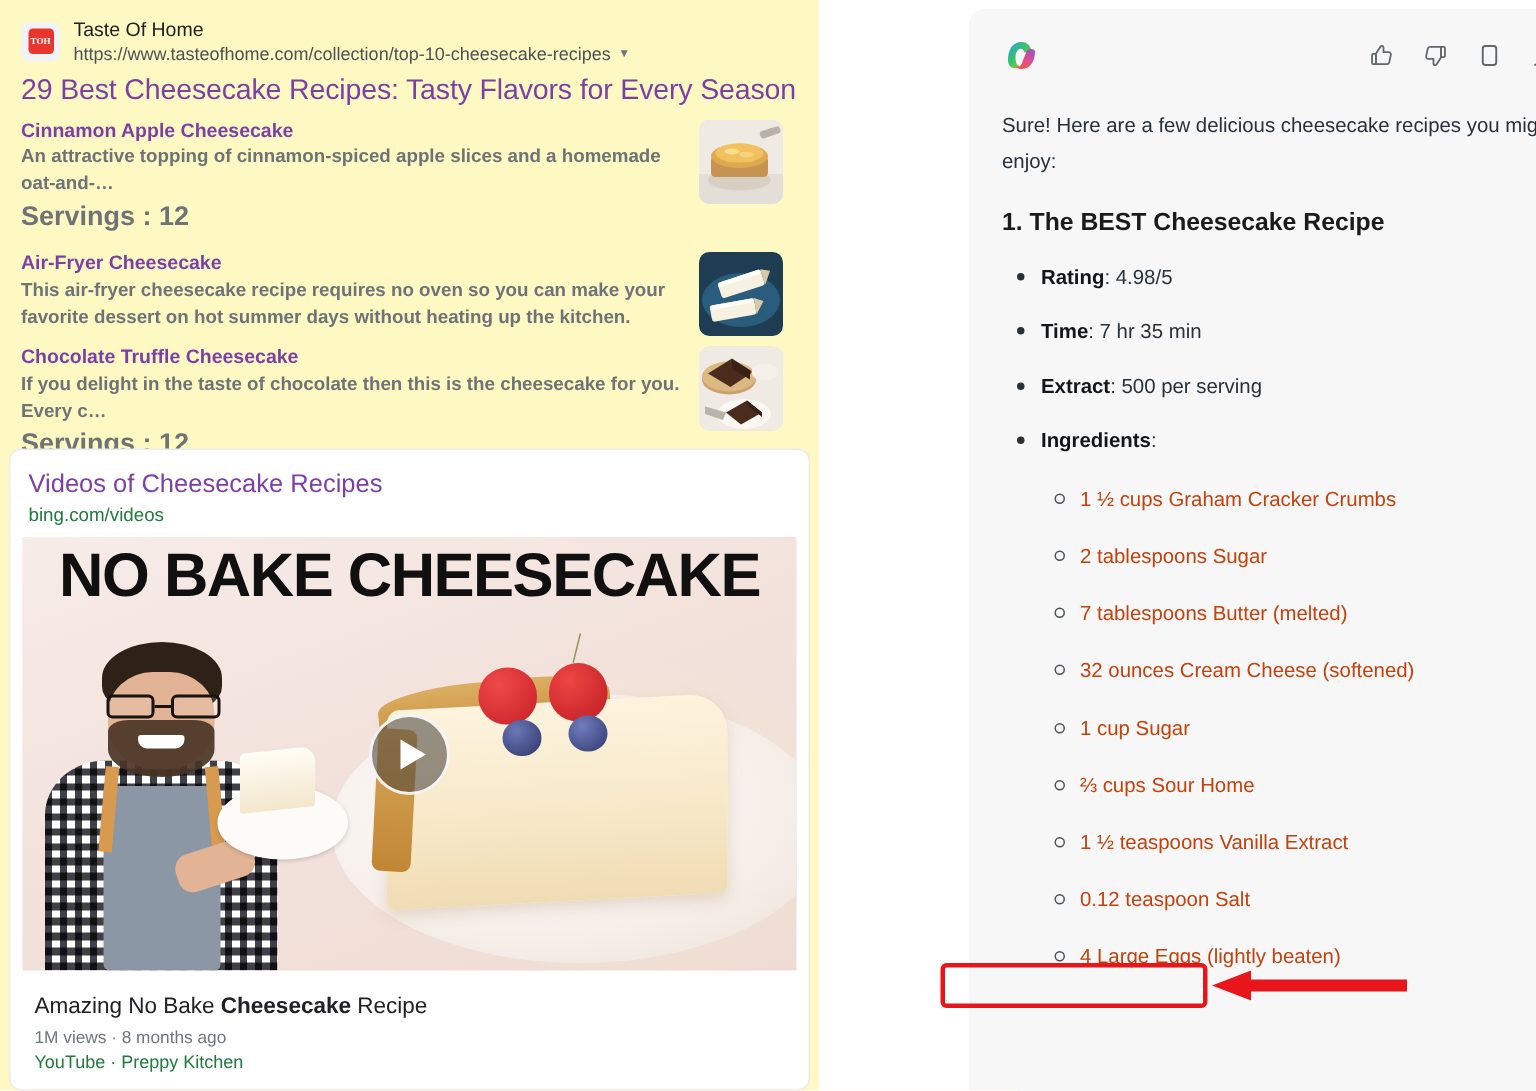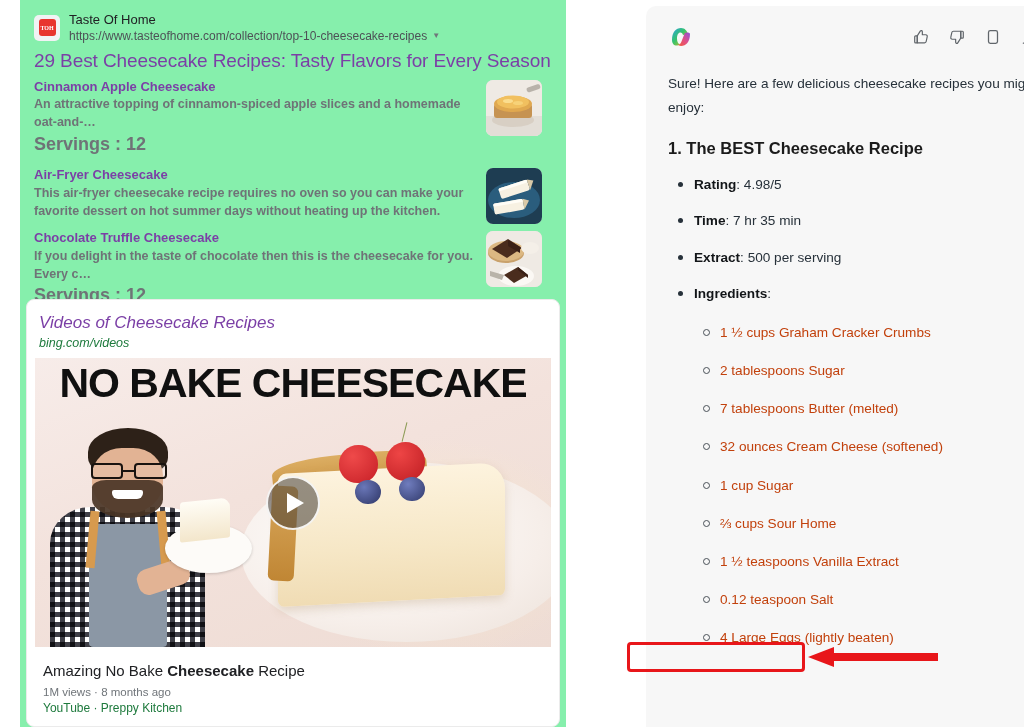--- a/index.html
+++ b/index.html
@@ -8,22 +8,21 @@
     width: 1024px; height: 727px;
     background: #ffffff;
     font-family: "Liberation Sans", sans-serif;
     overflow: hidden;
   }
   #root { position: relative; width: 1024px; height: 727px; background:#ffffff; }
 
   
   #left-col {
     position: absolute; left: 0; top: 0; width: 546px; height: 727px;
-    background: #86efac;
-    margin-left: 20px;
+    background: #fef9c3;
   }
 
   .result-card { padding: 12px 14px 6px 14px; position: relative; }
 
   .site-row { display: flex; align-items: center; gap: 9px; }
   .favicon {
     width: 26px; height: 26px; border-radius: 5px; background: #f1f3f4;
     display:flex; align-items:center; justify-content:center; flex: 0 0 26px;
   }
   .favicon-inner {
@@ -62,21 +61,21 @@
     background:#f1f3f4; color:#3c4043; font-size:12px;
     padding: 3px 10px 4px 10px; border-radius: 2px;
   }
 
   
   #video-card {
     position:absolute; left: 6px; top: 299px; width: 534px; height: 428px;
     border: 1px solid #ebebeb; border-radius: 8px; background:#fff;
     overflow:hidden;
   }
-  .video-head { padding: 13px 12px 0 12px; font-style: italic; }
+  .video-head { padding: 13px 12px 0 12px; }
   .video-head-title { font-size: 17px; color:#7b3fa6; line-height:1.2; }
   .video-head-url { font-size: 12.5px; color:#1e7a3d; margin-top: 3px; }
 
   .video-thumb {
     position: relative; margin: 8px 8px 0 8px; height: 289px;
     overflow: hidden; background:#f3e6e2;
   }
   .vt-bg {
     position:absolute; inset:0;
     background:

